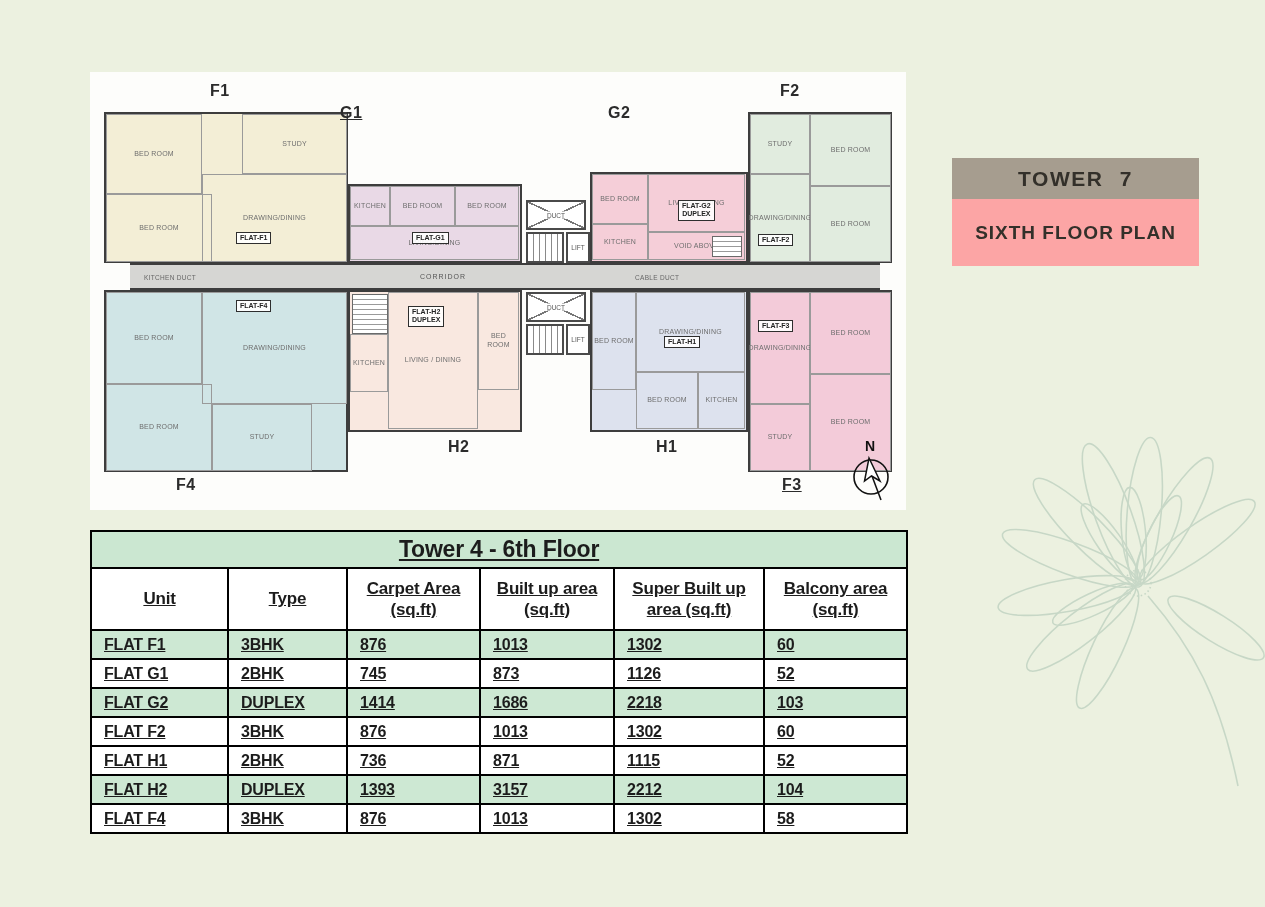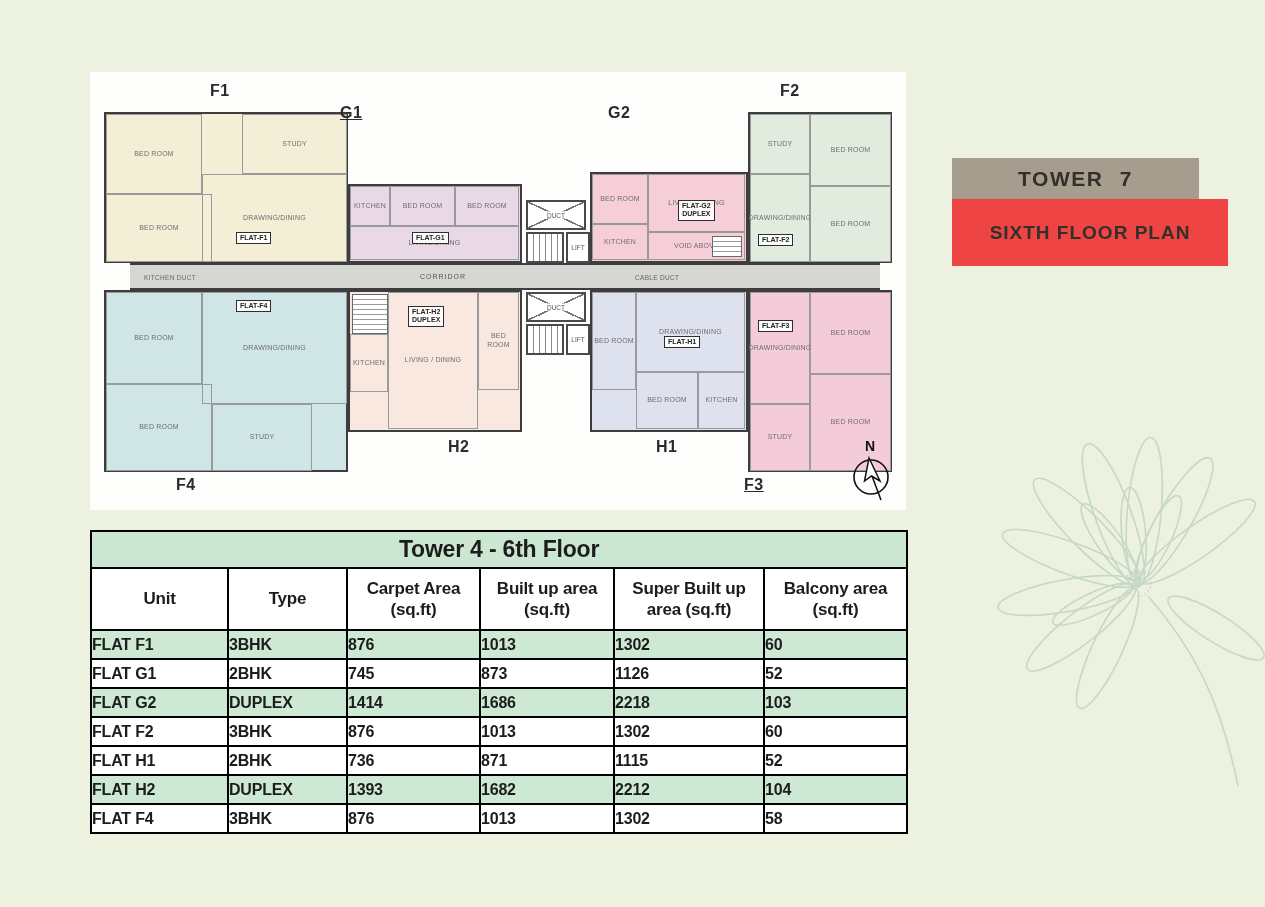--- a/index.html
+++ b/index.html
@@ -28,22 +28,22 @@
     line-height:1;
   }
 
   
   .tower-box{
     position:absolute;left:952px;top:158px;width:247px;height:41px;
     background:#a69d8f;display:flex;align-items:center;justify-content:center;
     font-size:21px;font-weight:800;letter-spacing:1.5px;word-spacing:9px;color:#33302a;
   }
   .floor-box{
-    position:absolute;left:952px;top:199px;width:276px;height:67px;
-    background:#ef4444;display:flex;align-items:center;justify-content:center;
+    position:absolute;left:952px;top:199px;width:247px;height:67px;
+    background:#fca5a5;display:flex;align-items:center;justify-content:center;
     font-size:19px;font-weight:600;letter-spacing:1px;color:#33302a;
   }
 
   
   .plan{
     position:absolute;left:90px;top:72px;width:816px;height:438px;
     background:#fdfdfb;
   }
   .flat{position:absolute;border:2.5px solid #3d3d3d;box-sizing:border-box;}
   .room{
@@ -96,32 +96,32 @@
   .compass{position:absolute;left:756px;top:366px;}
 
   
   table.area{
     position:absolute;left:90px;top:530px;width:816px;
     border-collapse:collapse;table-layout:fixed;
     font-family:"Liberation Sans", sans-serif;
   }
   table.area td,table.area th{
     border:2.5px solid #000;box-sizing:border-box;
-    color:#1c1c1c;letter-spacing:-.2px;
+    color:#1c1c1c;letter-spacing:-.2px;text-decoration:underline;
   }
   table.area .title-cell{
     background:#cbe7d1;height:37px;text-align:center;
     font-size:23px;font-weight:700;
   }
   table.area .head-cell{
     background:#fff;height:62px;text-align:center;vertical-align:middle;
     font-size:17px;font-weight:700;line-height:1.25;
   }
   table.area .data-row td{
-    height:29px;font-size:16px;font-weight:700;padding-left:0;text-align:left;
+    height:29px;font-size:16px;font-weight:700;padding-left:12px;text-align:left;
     vertical-align:middle;
   }
   table.area .row-green td{background:#cde8d3;}
   table.area .row-white td{background:#ffffff;}
 </style>
 </head>
 <body>
 
 <div class="page">
 
@@ -243,21 +243,21 @@
       <span>LIFT</span>
     </div>
 
     <div class="plan-label" style="left:86px;top:10px;margin-left:34px;">F1</div>
     <div class="plan-label" style="left:250px;top:32px;text-decoration:underline;">G1</div>
     <div class="plan-label" style="left:518px;top:32px;">G2</div>
     <div class="plan-label" style="left:690px;top:10px;">F2</div>
     <div class="plan-label" style="left:86px;top:404px;">F4</div>
     <div class="plan-label" style="left:334px;top:366px;margin-left:24px;">H2</div>
     <div class="plan-label" style="left:566px;top:366px;">H1</div>
-    <div class="plan-label" style="left:654px;top:404px;text-decoration:underline;">F3</div>
+    <div class="plan-label" style="left:692px;top:404px;text-decoration:underline;">F3</div>
 
     <div class="compass">
       <svg width="50" height="66" viewBox="0 0 50 66">
         <text x="19" y="13" font-size="14" font-weight="bold" fill="#111" font-family="Liberation Sans, sans-serif">N</text>
         <circle cx="25" cy="39" r="17" fill="none" stroke="#111" stroke-width="1.6"></circle>
         <path d="M23 20 L34 43 L25.5 38 L18.5 43 Z" fill="#fff" stroke="#111" stroke-width="1.5"></path>
         <line x1="26" y1="38" x2="35" y2="62" stroke="#111" stroke-width="1.5"></line>
       </svg>
     </div>
   </div>
@@ -320,21 +320,21 @@
         <td>2BHK</td>
         <td>736</td>
         <td>871</td>
         <td>1115</td>
         <td>52</td>
       </tr>
       <tr class="data-row row-green">
         <td>FLAT H2</td>
         <td>DUPLEX</td>
         <td>1393</td>
-        <td>1682</td>
+        <td>3157</td>
         <td>2212</td>
         <td>104</td>
       </tr>
       <tr class="data-row row-white">
         <td>FLAT F4</td>
         <td>3BHK</td>
         <td>876</td>
         <td>1013</td>
         <td>1302</td>
         <td>58</td>

